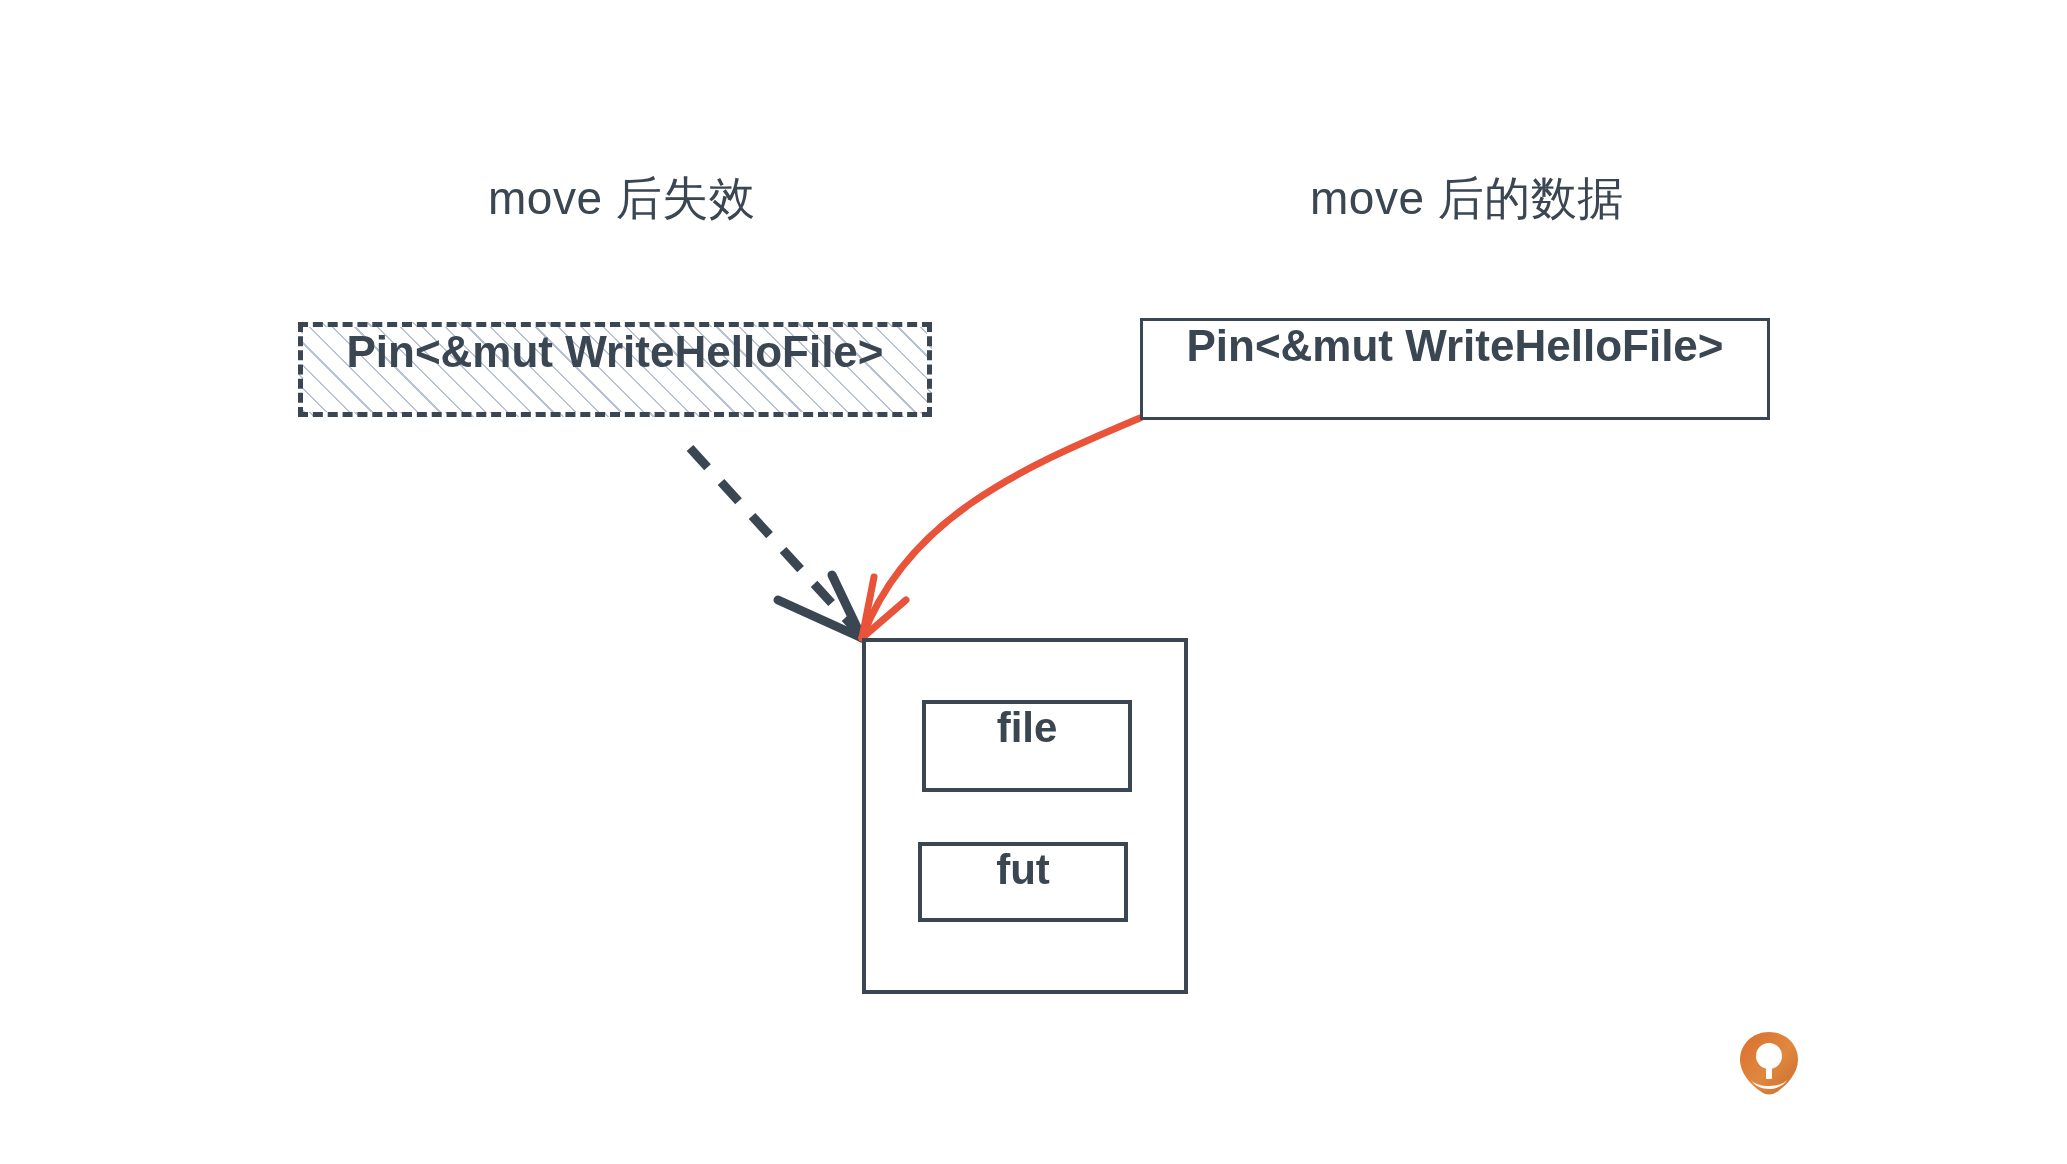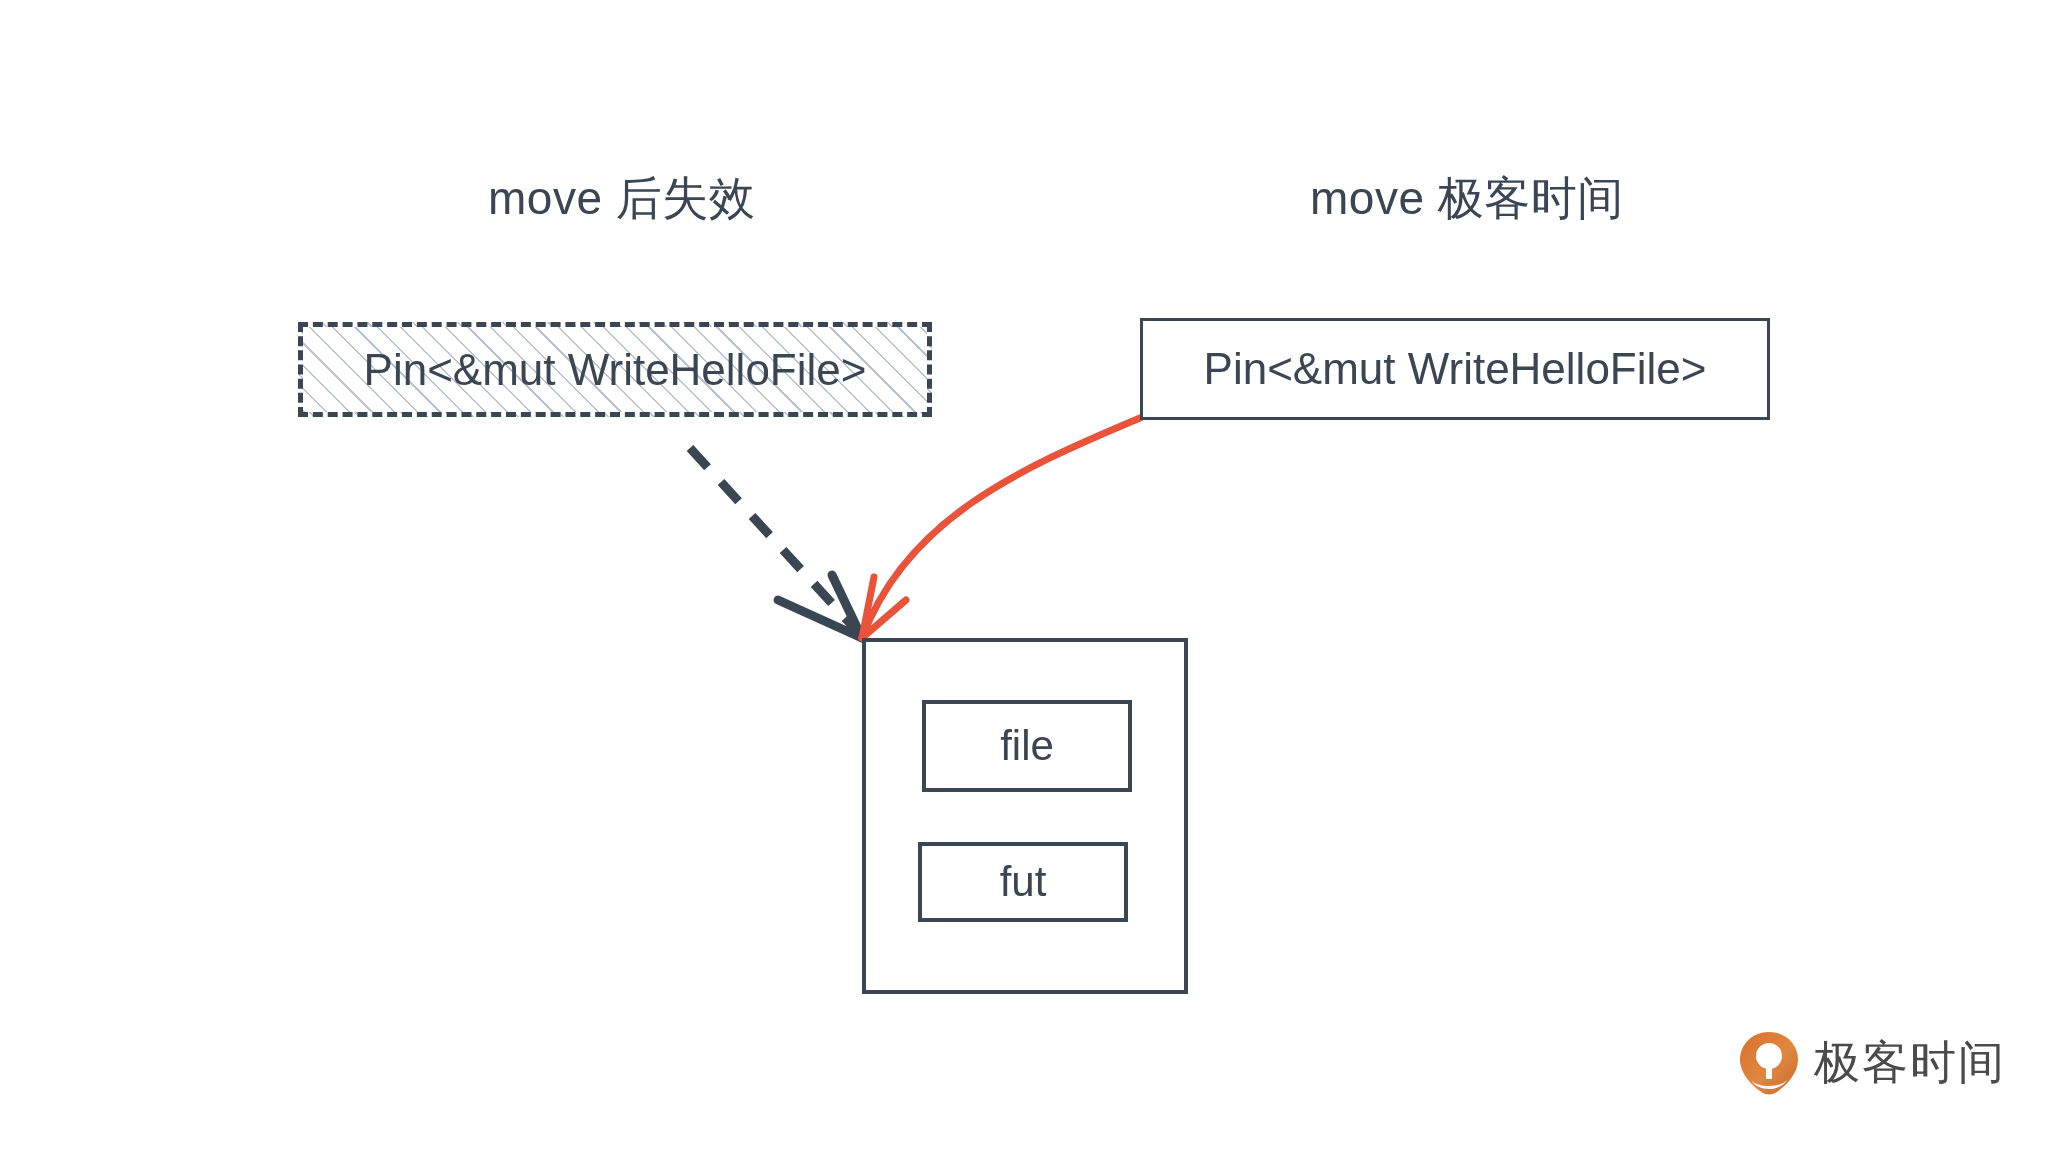--- a/index.html
+++ b/index.html
@@ -34,24 +34,24 @@
     top: 175px;
   }
   #label-move-data {
     left: 1310px;
     top: 175px;
   }
   .box {
     position: absolute;
     box-sizing: border-box;
     display: flex;
-    align-items: center;
     justify-content: center;
     color: #3b4653;
     white-space: nowrap;
+    font-weight: bold;
   }
   #box-pin-invalid {
     left: 298px;
     top: 322px;
     width: 634px;
     height: 95px;
     border: 5px dashed #3b4653;
     font-size: 44px;
     background-image:
       repeating-linear-gradient(
@@ -132,21 +132,21 @@
 
   <g>
     <path d="M 1140 418 C 1016 470, 906 520, 862 638" fill="none" stroke="#e8533a" stroke-width="7" stroke-linecap="round"></path>
     <path d="M 862 638 L 874 577" fill="none" stroke="#e8533a" stroke-width="7" stroke-linecap="round"></path>
     <path d="M 862 638 L 906 600" fill="none" stroke="#e8533a" stroke-width="7" stroke-linecap="round"></path>
   </g>
 </svg>
 
 <div class="label" id="label-move-invalid">move 后失效</div>
 
-<div class="label" id="label-move-data">move 极客时间</div>
+<div class="label" id="label-move-data">move 后的数据</div>
 
 <div class="box" id="box-pin-invalid">
   <span>Pin&lt;&amp;mut WriteHelloFile&gt;</span>
 </div>
 
 <div class="box" id="box-pin-active">
   <span>Pin&lt;&amp;mut WriteHelloFile&gt;</span>
 </div>
 
 <div class="box" id="box-struct-container"></div>
@@ -167,14 +167,13 @@
         <stop offset="55%" stop-color="#e0883f"></stop>
         <stop offset="100%" stop-color="#c96a2c"></stop>
       </linearGradient>
     </defs>
     <path d="M31 2 C14.5 2 2 14.3 2 29.6 C2 44 14 56 24 62.5 C28 65 34 65 38 62.5 C48 56 60 44 60 29.6 C60 14.3 47.5 2 31 2 Z" fill="url(#pinGrad)"></path>
     <circle cx="31" cy="26" r="13" fill="#ffffff"></circle>
     <path d="M31 22 L39 34 L23 34 Z" fill="#ffffff"></path>
     <rect x="28" y="30" width="6" height="19" rx="1" fill="#ffffff"></rect>
     <path d="M13 50 C20 58, 42 58, 49 50 C42 62, 20 62, 13 50 Z" fill="#ffffff" opacity="0.95"></path>
   </svg>
-  <span id="logo-text">极客时间</span>
 </div>
 
 </body></html>

